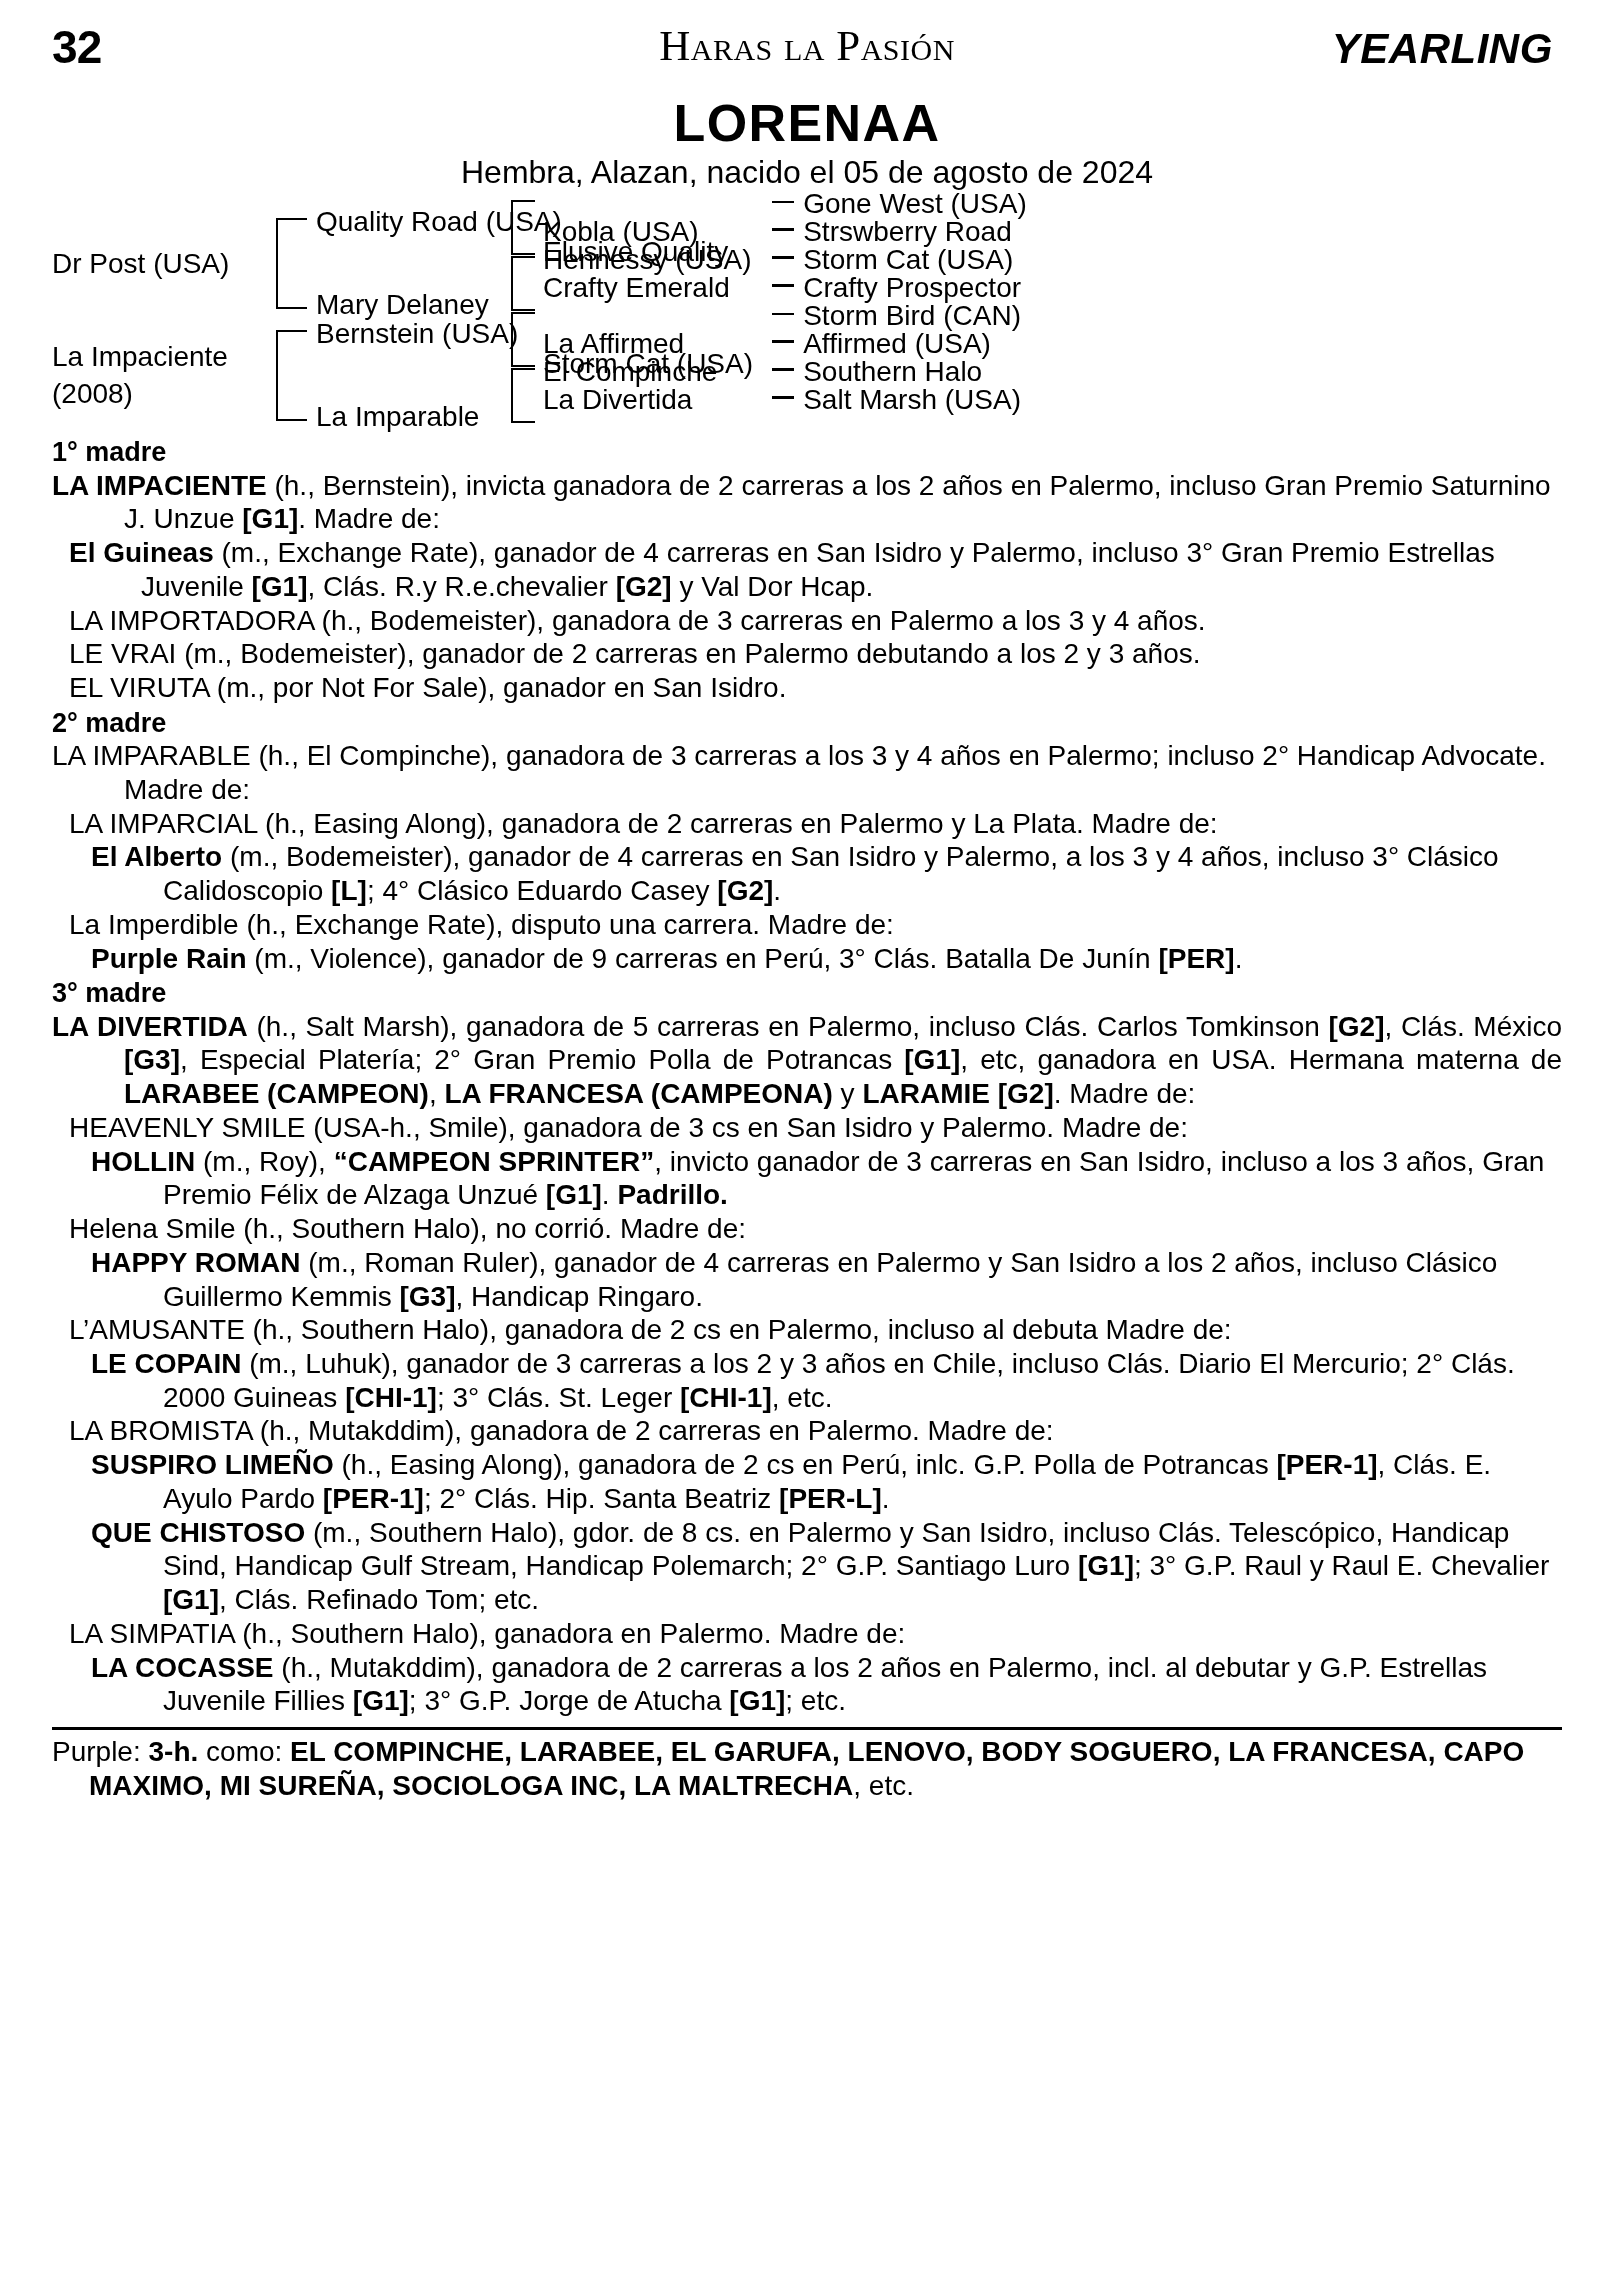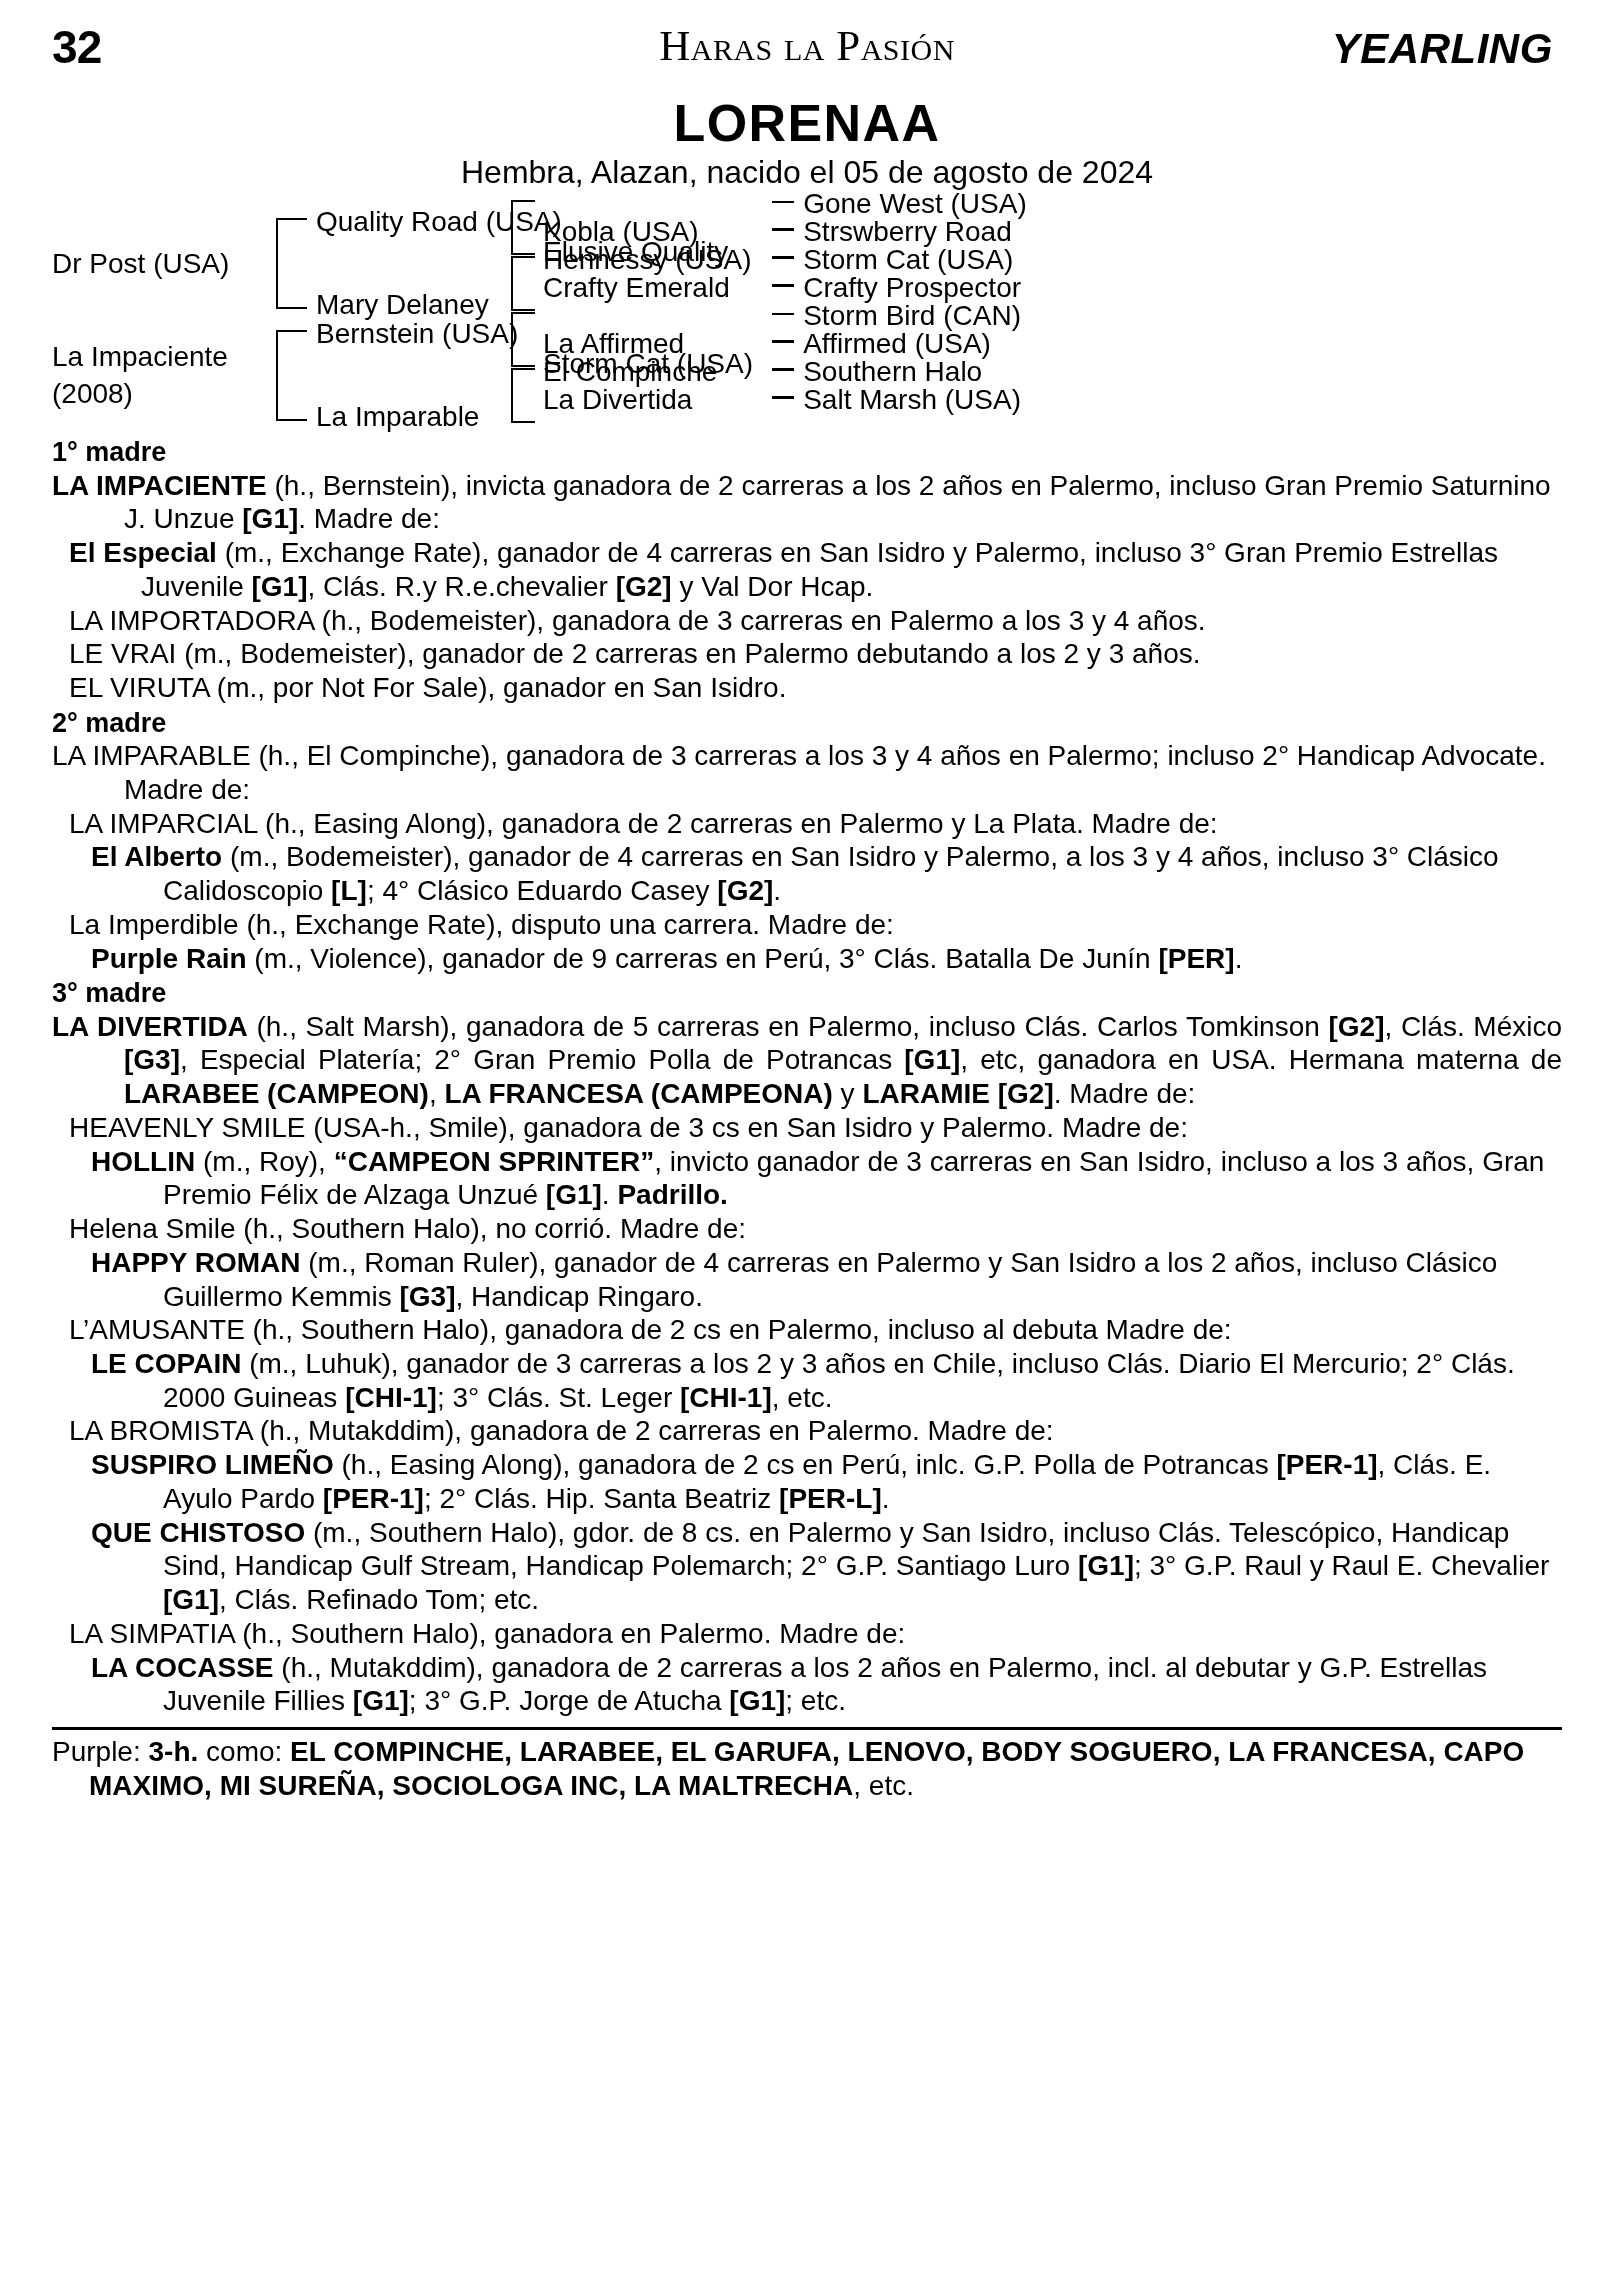--- a/index.html
+++ b/index.html
@@ -241,21 +241,21 @@
       <div class="g4 r1"><span class="dash"></span><span>Storm Bird (CAN)</span></div>
       <div class="g4 r2"><span class="dash"></span><span>Affirmed (USA)</span></div>
       <div class="g4 r3"><span class="dash"></span><span>Southern Halo</span></div>
       <div class="g4 r4"><span class="dash"></span><span>Salt Marsh (USA)</span></div>
     </div>
   </div>
 
   <div class="body-text" id="generations">
       <div class="gen-head">1° madre</div>
       <div class="entry lvl0"><span class="ti" style="font-weight: bold;">LA IMPACIENTE</span><span> (h., Bernstein), invicta ganadora de 2 carreras a los 2 años en Palermo, incluso Gran Premio Saturnino J. Unzue </span><span style="font-weight: bold;">[G1]</span><span>. Madre de:</span></div>
-      <div class="entry lvl1"><span class="ti" style="font-weight: bold;">El Especial</span><span> (m., Exchange Rate), ganador de 4 carreras en San Isidro y Palermo, incluso 3° Gran Premio Estrellas Juvenile </span><span style="font-weight: bold;">[G1]</span><span>, Clás. R.y R.e.chevalier </span><span style="font-weight: bold;">[G2]</span><span> y Val Dor Hcap.</span></div>
+      <div class="entry lvl1"><span class="ti" style="font-weight: bold;">El Guineas</span><span> (m., Exchange Rate), ganador de 4 carreras en San Isidro y Palermo, incluso 3° Gran Premio Estrellas Juvenile </span><span style="font-weight: bold;">[G1]</span><span>, Clás. R.y R.e.chevalier </span><span style="font-weight: bold;">[G2]</span><span> y Val Dor Hcap.</span></div>
       <div class="entry lvl1"><span class="ti">LA IMPORTADORA (h., Bodemeister), ganadora de 3 carreras en Palermo a los 3 y 4 años.</span></div>
       <div class="entry lvl1"><span class="ti">LE VRAI (m., Bodemeister), ganador de 2 carreras en Palermo debutando a los 2 y 3 años.</span></div>
       <div class="entry lvl1"><span class="ti">EL VIRUTA (m., por Not For Sale), ganador en San Isidro.</span></div>
       <div class="gen-head">2° madre</div>
       <div class="entry lvl0"><span class="ti">LA IMPARABLE (h., El Compinche), ganadora de 3 carreras a los 3 y 4 años en Palermo; incluso 2° Handicap Advocate. Madre de:</span></div>
       <div class="entry lvl1"><span class="ti">LA IMPARCIAL (h., Easing Along), ganadora de 2 carreras en Palermo y La Plata. Madre de:</span></div>
       <div class="entry lvl2"><span class="ti" style="font-weight: bold;">El Alberto</span><span> (m., Bodemeister), ganador de 4 carreras en San Isidro y Palermo, a los 3 y 4 años, incluso 3° Clásico Calidoscopio </span><span style="font-weight: bold;">[L]</span><span>; 4° Clásico Eduardo Casey </span><span style="font-weight: bold;">[G2]</span><span>.</span></div>
       <div class="entry lvl1"><span class="ti">La Imperdible (h., Exchange Rate), disputo una carrera. Madre de:</span></div>
       <div class="entry lvl2"><span class="ti" style="font-weight: bold;">Purple Rain</span><span> (m., Violence), ganador de 9 carreras en Perú, 3° Clás. Batalla De Junín </span><span style="font-weight: bold;">[PER]</span><span>.</span></div>
       <div class="gen-head">3° madre</div>

